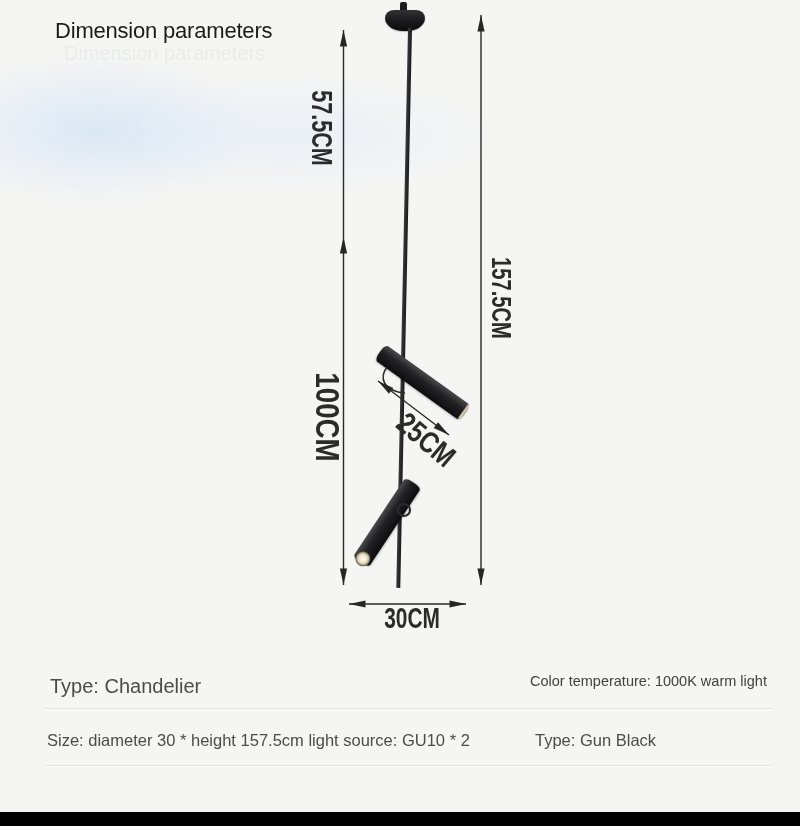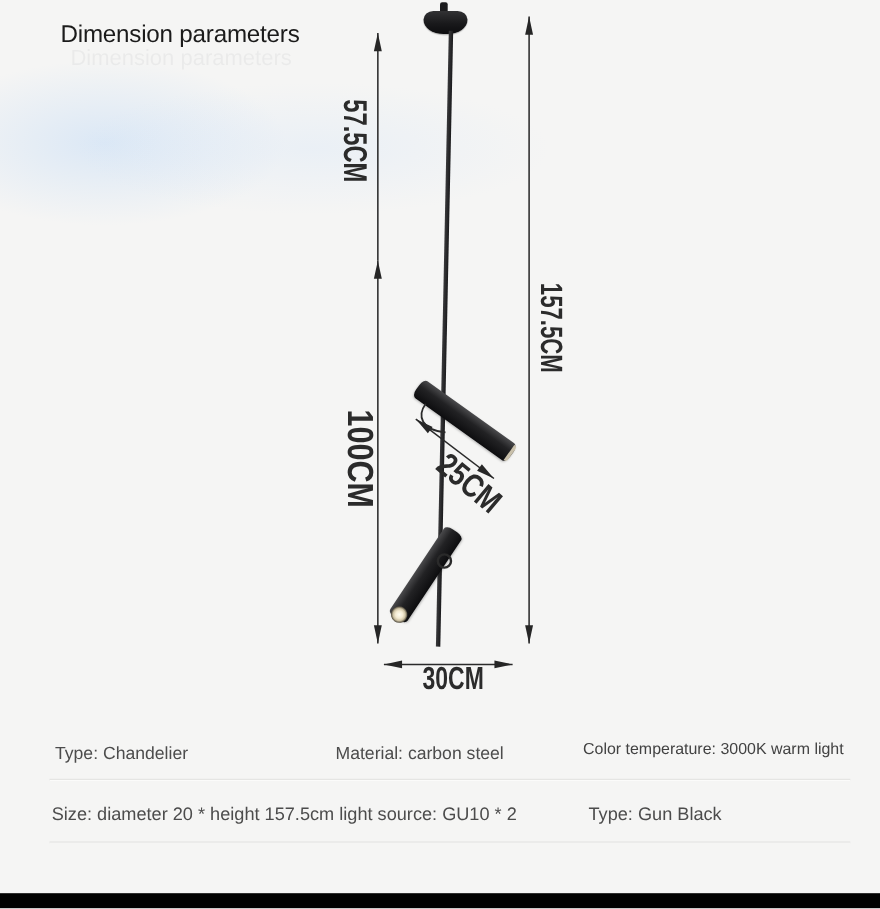--- a/index.html
+++ b/index.html
@@ -49,21 +49,21 @@
   
   .dim{position:absolute;color:#2b2b2b;font-weight:600;white-space:nowrap;}
   .dim.v{transform-origin:center;}
   .dim-575 {left:322px;top:128px;font-size:30px;transform:translate(-50%,-50%) rotate(90deg) scaleX(.72);}
   .dim-1575{left:501px;top:298px;font-size:28px;transform:translate(-50%,-50%) rotate(90deg) scaleX(.72);}
   .dim-100 {left:327px;top:417px;font-size:33px;transform:translate(-50%,-50%) rotate(90deg) scaleX(.84);}
   .dim-25  {left:426px;top:440px;font-size:30px;transform:translate(-50%,-50%) rotate(40deg) scaleX(.82);}
   .dim-30  {left:412px;top:618px;font-size:29px;transform:translate(-50%,-50%) scaleX(.72);}
   .dimsvg{position:absolute;left:0;top:0;}
   
-  .spec{position:absolute;color:#4c4c4c;font-size:16px;line-height:20px;white-space:nowrap;}
+  .spec{position:absolute;color:#4c4c4c;font-size:20px;line-height:20px;white-space:nowrap;}
   .spec-type{left:50px;top:676px;}
   .spec-material{left:305px;top:676px;}
   .spec-colortemp{left:530px;top:671px;font-size:14.5px;color:#424242;}
   .spec-size{left:47px;top:730px;font-size:16.5px;}
   .spec-color{left:535px;top:730px;font-size:16.5px;}
   .divider{position:absolute;left:45px;width:728px;height:1px;background:#e2e2e0;
     border-bottom:1px solid #fbfbfa;}
   .divider.d1{top:708px;}
   .divider.d2{top:765px;}
   .bottom-bar{position:absolute;left:0;top:812px;width:800px;height:14px;background:#010101;}
@@ -104,21 +104,20 @@
     </g>
   </svg>
 
   <div class="dim v dim-575">57.5CM</div>
   <div class="dim v dim-1575">157.5CM</div>
   <div class="dim v dim-100">100CM</div>
   <div class="dim dim-25">25CM</div>
   <div class="dim dim-30">30CM</div>
 
   <div class="spec spec-type">Type: Chandelier</div>
-  <div class="spec spec-material">Material: carbon steel</div>
-  <div class="spec spec-colortemp">Color temperature: 3000K warm light</div>
+  <div class="spec spec-colortemp">Color temperature: 1000K warm light</div>
   <div class="divider d1"></div>
-  <div class="spec spec-size">Size: diameter 20 * height 157.5cm light source: GU10 * 2</div>
+  <div class="spec spec-size">Size: diameter 30 * height 157.5cm light source: GU10 * 2</div>
   <div class="spec spec-color">Type: Gun Black</div>
   <div class="divider d2"></div>
 
   <div class="bottom-bar"></div>
 </div>
 
 </body></html>

